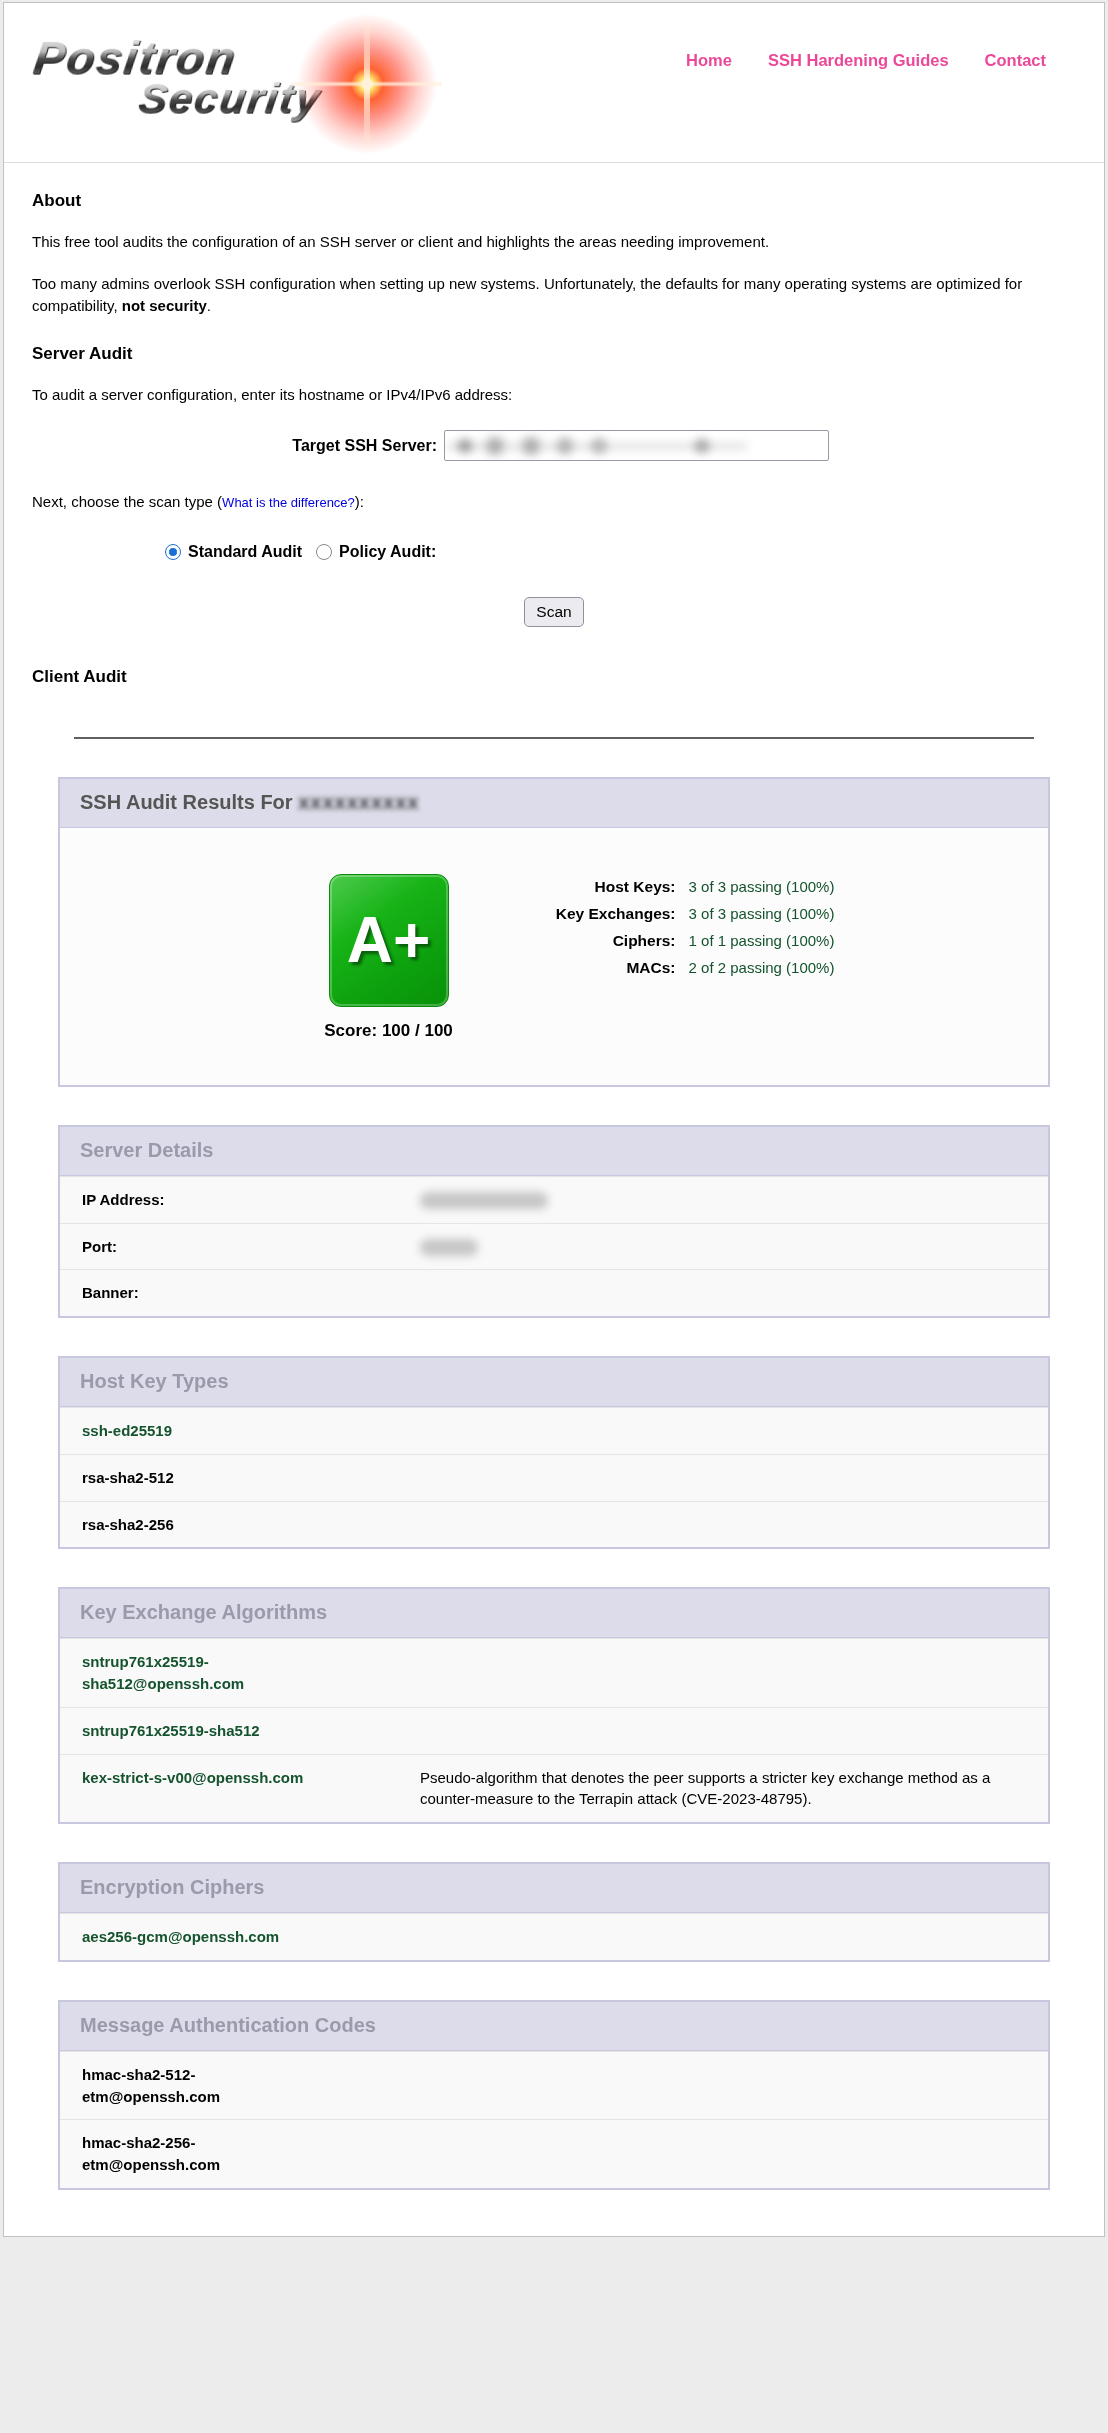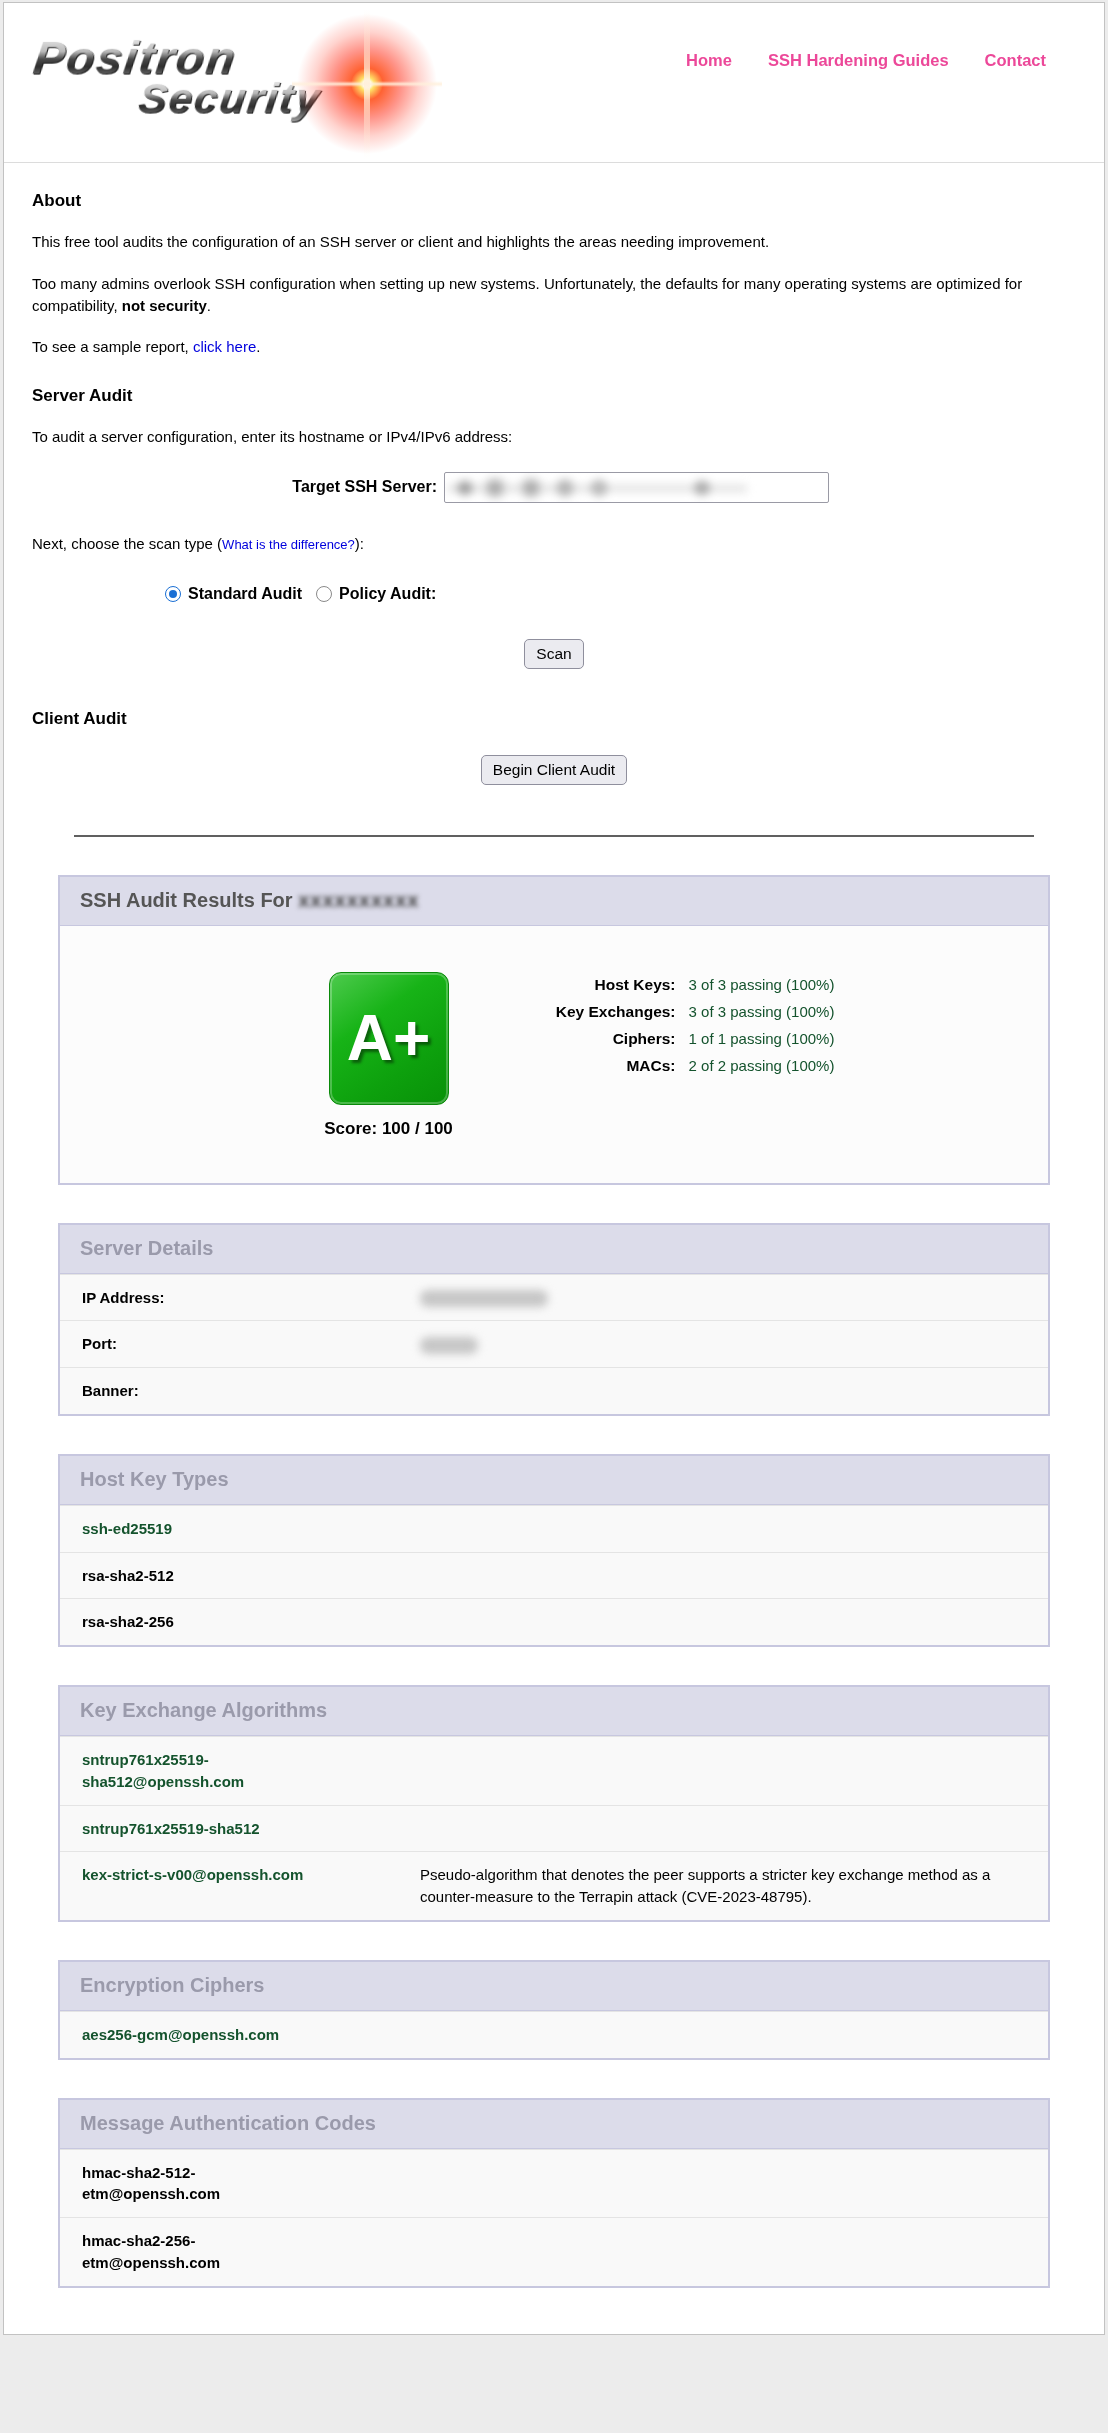--- a/index.html
+++ b/index.html
@@ -111,21 +111,20 @@
       <a class="nav-item">SSH Hardening Guides</a>
       <a class="nav-item">Contact</a>
     </div>
   </div>
 
   <div class="content">
 
     <h2 class="section-h">About</h2>
     <p>This free tool audits the configuration of an SSH server or client and highlights the areas needing improvement.</p>
     <p><span>Too many admins overlook SSH configuration when setting up new systems. Unfortunately, the defaults for many operating systems are optimized for compatibility, </span><span class="bold">not security</span><span>.</span></p>
-    <p><span>To see a sample report, </span><a class="link">click here</a><span>.</span></p>
 
     <h2 class="section-h">Server Audit</h2>
     <p>To audit a server configuration, enter its hostname or IPv4/IPv6 address:</p>
 
     <div class="target-row">
       <span class="target-label">Target SSH Server:</span>
       <div class="ssh-input">
         <div class="blur-blob input-redaction"></div>
       </div>
     </div>
@@ -138,23 +137,20 @@
       <span class="radio"></span>
       <span class="radio-label" style="margin-right:6px;">Policy Audit:</span>
     </div>
 
     <div class="btn-row">
       <button class="btn">Scan</button>
     </div>
 
     <h2 class="section-h" style="margin-top:40px;">Client Audit</h2>
 
-    <div class="btn-row" style="margin-top:26px;">
-      <button class="btn">Begin Client Audit</button>
-    </div>
 
   </div>
 
   <hr class="big-divider">
 
   <div class="panel">
     <div class="panel-h dark"><span>SSH Audit Results For </span><span class="scribble">xxxxxxxxxx</span></div>
     <div class="results-body">
       <div class="grade-wrap">
         <div class="grade-badge">A+</div>

